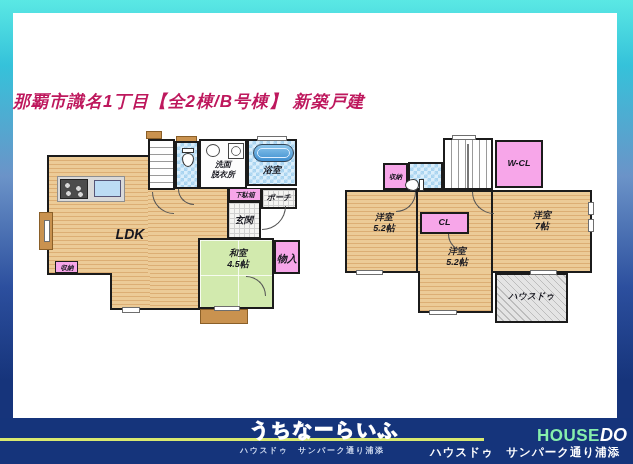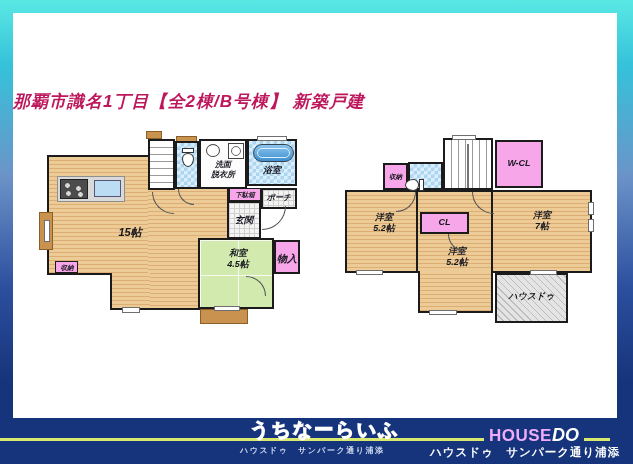--- a/index.html
+++ b/index.html
@@ -64,21 +64,21 @@
   .toilet .bowl{position:absolute;left:2px;top:5px;width:12px;height:14px;background:#fff;border:1px solid #333;border-radius:50% 50% 50% 50%/40% 40% 60% 60%;box-sizing:border-box;}
   
   .footer{background:#15347b;}
   .accentline{background:#d9e96f;}
   .brandname{
     font:bold 19px/1 "Liberation Sans",sans-serif;color:#1d3d8f;
     -webkit-text-stroke:1.2px #ffffff;letter-spacing:2px;white-space:nowrap;
   }
   .brandsub{font:bold 8px/1 "Liberation Sans",sans-serif;color:#ccd8ee;letter-spacing:1.5px;white-space:nowrap;}
   .logo{background:#15347b;padding:0 5px;white-space:nowrap;}
-  .logo .h{font:bold 17px/1 "Liberation Sans",sans-serif;color:#f0abfc;letter-spacing:0.5px;}
+  .logo .h{font:bold 17px/1 "Liberation Sans",sans-serif;color:#86efac;letter-spacing:0.5px;margin-left:48px;}
   .logo .d{font:italic bold 18px/1 "Liberation Sans",sans-serif;color:#fff;}
   .storename{font:bold 11.5px/1 "Liberation Sans",sans-serif;color:#ffffff;letter-spacing:1px;white-space:nowrap;}
 </style>
 </head>
 <body>
 
 <div class="abs panel" style="left:13px;top:13px;width:604px;height:405px;"></div>
 
 <div class="abs title" style="left:13px;top:92px;width:604px;">那覇市識名1丁目【全2棟/B号棟】 新築戸建</div>
 
@@ -136,21 +136,21 @@
   <div>4.5帖</div>
 </div>
 
 <div class="abs pink wall2" style="left:274px;top:240px;width:26px;height:34px;"></div>
 <div class="rlabel tiny" style="left:274px;top:253px;width:26px;font-size:10px;">物入</div>
 <div class="abs pink wall1" style="left:55px;top:261px;width:23px;height:12px;">
   <div class="rlabel tiny" style="left:0;top:2px;width:22px;">収納</div>
 </div>
 
 <div class="rlabel" style="left:75px;top:226px;width:110px;">
-  <div class="mid">15帖</div>
+  <div class="big">LDK</div>
 </div>
 
 <div class="abs brown" style="left:39px;top:212px;width:14px;height:38px;"></div>
 <div class="abs brown" style="left:200px;top:309px;width:48px;height:15px;"></div>
 
 <div class="abs win" style="left:257px;top:136px;width:30px;height:5px;"></div>
 <div class="abs win" style="left:44px;top:220px;width:6px;height:22px;"></div>
 <div class="abs win" style="left:122px;top:307px;width:18px;height:6px;"></div>
 <div class="abs win" style="left:214px;top:306px;width:26px;height:5px;"></div>
 

